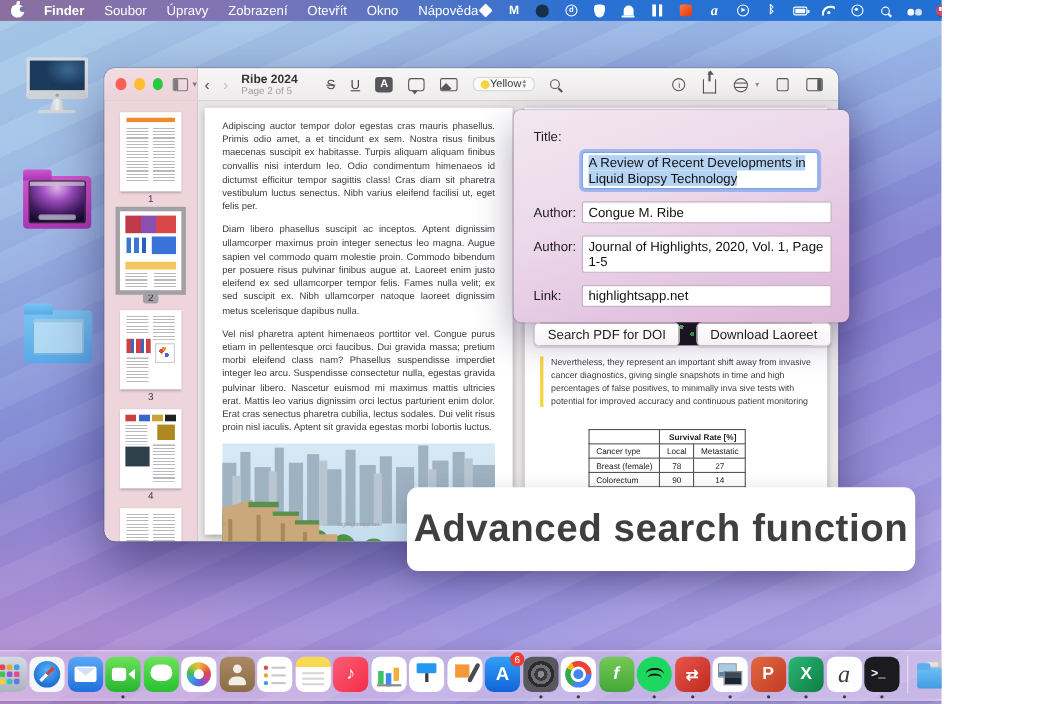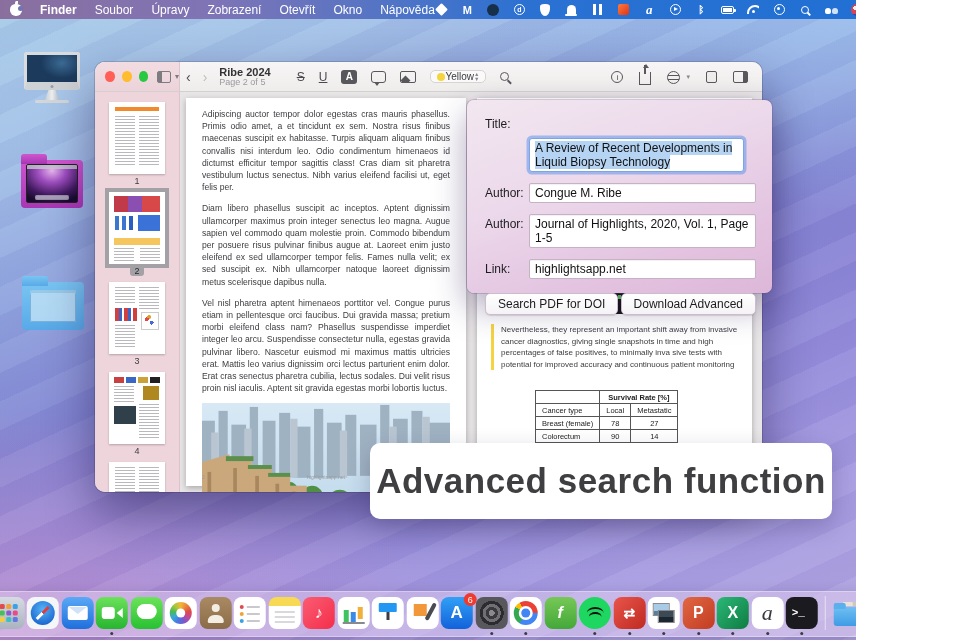--- a/index.html
+++ b/index.html
@@ -567,21 +567,21 @@
       </div>
     </div>
     <div class="mrow">
       <span class="mlabel">Link:</span>
       <div class="mfield">
         <span>highlightsapp.net</span>
       </div>
     </div>
     <div class="mbuttons">
       <button class="mbtn">Search PDF for DOI</button>
-      <button class="mbtn">Download Advanced</button>
+      <button class="mbtn">Download Laoreet</button>
     </div>
   </div>
 
   <div id="caption">
     <span>Advanced search function</span>
   </div>
 
   <div id="dock">
     <div class="di d-finder">
         <span class="rdot"></span>

